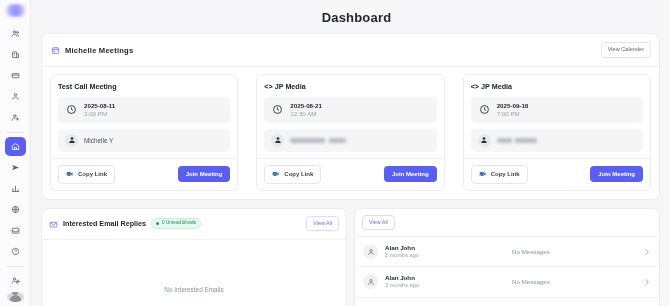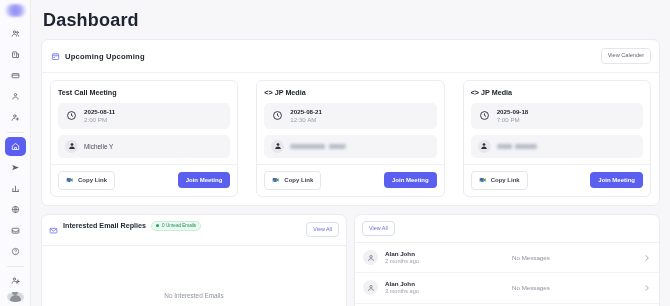--- a/index.html
+++ b/index.html
@@ -47,22 +47,22 @@
     position: relative;
   }
   .sb-avatar span::before{
     content:""; position:absolute; left:50%; top:-6px; transform:translateX(-50%);
     width:6px;height:6px;border-radius:50%;background:#8e9098;
   }
 
   
   .main { flex: 1 1 auto; height: 306px; position: relative; overflow: hidden; }
   .page-title {
-    font-size: 18px; font-weight: bold; color: #1f2430;
-    padding: 10px 0 0 12px; letter-spacing: .2px;
+    font-size: 13px; font-weight: bold; color: #1f2430;
+    padding: 10px 0 0 12px; letter-spacing: .2px; text-align: center;
   }
 
   .panel {
     background: #ffffff;
     border: 1px solid #ececf0;
     border-radius: 7px;
   }
 
   
   .meetings-panel { margin: 8px 10px 0 10px; }
@@ -122,21 +122,21 @@
     padding: 5px 8px; line-height: 1; white-space: nowrap;
   }
 
   
   .bottom-row { display: flex; gap: 7px; margin: 8px 10px 0 10px; }
   .bpanel { flex: 1 1 0; height: 133px; display: flex; flex-direction: column; }
   .bp-head {
     display: flex; align-items: center; justify-content: space-between;
     padding: 6px 7px; border-bottom: 1px solid #f0f0f3;
   }
-  .bp-head-left { display: flex; align-items: flex-start; gap: 5px; }
+  .bp-head-left { display: flex; align-items: center; gap: 5px; }
   .bp-title { font-size: 7.2px; font-weight: bold; color: #1f2430; }
   .badge {
     display: inline-flex; align-items: center; gap: 3px;
     font-size: 4.6px; color: #1f8a55; background: #eafaf1;
     border: 1px solid #c7eedb; border-radius: 7px;
     padding: 2px 4px; line-height: 1; white-space: nowrap;
   }
   .badge .dot { width: 3px; height: 3px; border-radius: 50%; background: #20a05f; }
   .btn-viewall {
     font-size: 5.4px; color: #6a6fe0; background: #fff;
@@ -297,21 +297,21 @@
     <div class="panel meetings-panel">
       <div class="mp-head">
         <div class="mp-head-left">
           <span>
             <svg width="9" height="9" viewBox="0 0 24 24" fill="none" stroke="#6366f1" stroke-width="2">
                 <rect x="3.5" y="5" width="17" height="15" rx="2"></rect>
                 <path d="M3.5 10h17M8 3.4v3M16 3.4v3"></path>
                 <rect x="7" y="13" width="3" height="3" rx=".6" fill="#6366f1" stroke="none"></rect>
               </svg>
           </span>
-          <span class="mp-title">Upcoming Upcoming</span>
+          <span class="mp-title">Michelle Meetings</span>
         </div>
         <button class="btn-ghost">View Calender</button>
       </div>
 
       <div class="cards">
 
         <div class="mcard">
           <div class="mcard-body">
             <div class="mcard-title">Test Call Meeting</div>
             <div class="row-box">

